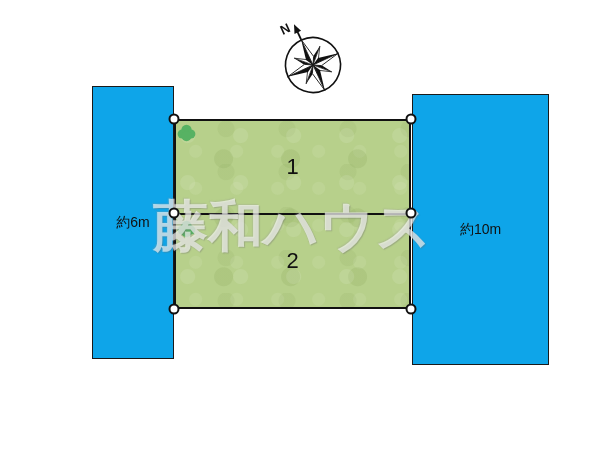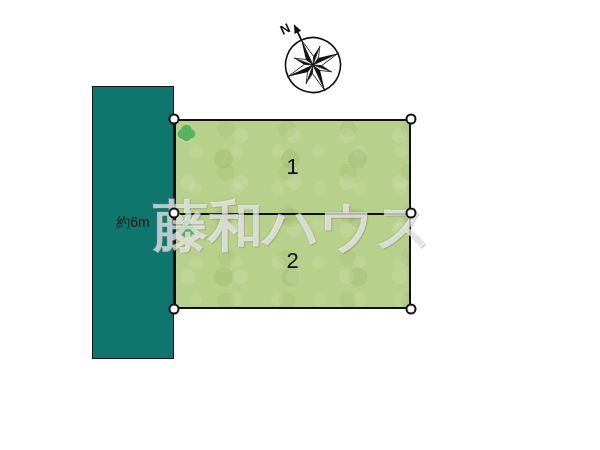--- a/index.html
+++ b/index.html
@@ -2,21 +2,21 @@
 <html><head>
 <meta charset="utf-8">
 <style>
   html,body{margin:0;padding:0;background:#fff;}
   .canvas{
     position:relative;width:600px;height:450px;background:#fff;overflow:hidden;
     font-family:"Liberation Sans","DejaVu Sans",sans-serif;color:#111;
   }
   
   .road{
-    position:absolute;background:#0f766e;border:1.5px solid #1a1a1a;
+    position:absolute;background:#0ea5e9;border:1.5px solid #1a1a1a;
     box-sizing:border-box;display:flex;align-items:center;justify-content:center;
   }
   .road-left{left:92px;top:86px;width:82px;height:273px;}
   .road-right{left:412px;top:94px;width:137px;height:271px;}
   .road-label{font-size:14px;color:#111;white-space:nowrap;}
   
   .lot-block{
     position:absolute;left:174px;top:119px;width:237px;height:190px;
     border:2px solid #111;box-sizing:border-box;
     background-color:#b7d08b;
@@ -107,20 +107,23 @@
         <polygon points="0,-45 -3.6,-36 3.6,-36" fill="#111"></polygon>
         <text x="-10" y="-40" text-anchor="middle" font-size="13" font-weight="bold" fill="#111">N</text>
       </g>
     </g>
   </svg>
 
   <div class="road road-left">
     <span class="road-label">約6m</span>
   </div>
 
+  <div class="road road-right">
+    <span class="road-label">約10m</span>
+  </div>
 
   <div class="lot-block">
     <div class="plot plot-1">
       <span class="plot-num">1</span>
     </div>
     <div class="plot-divider"></div>
     <div class="plot plot-2">
       <span class="plot-num">2</span>
     </div>
   </div>

